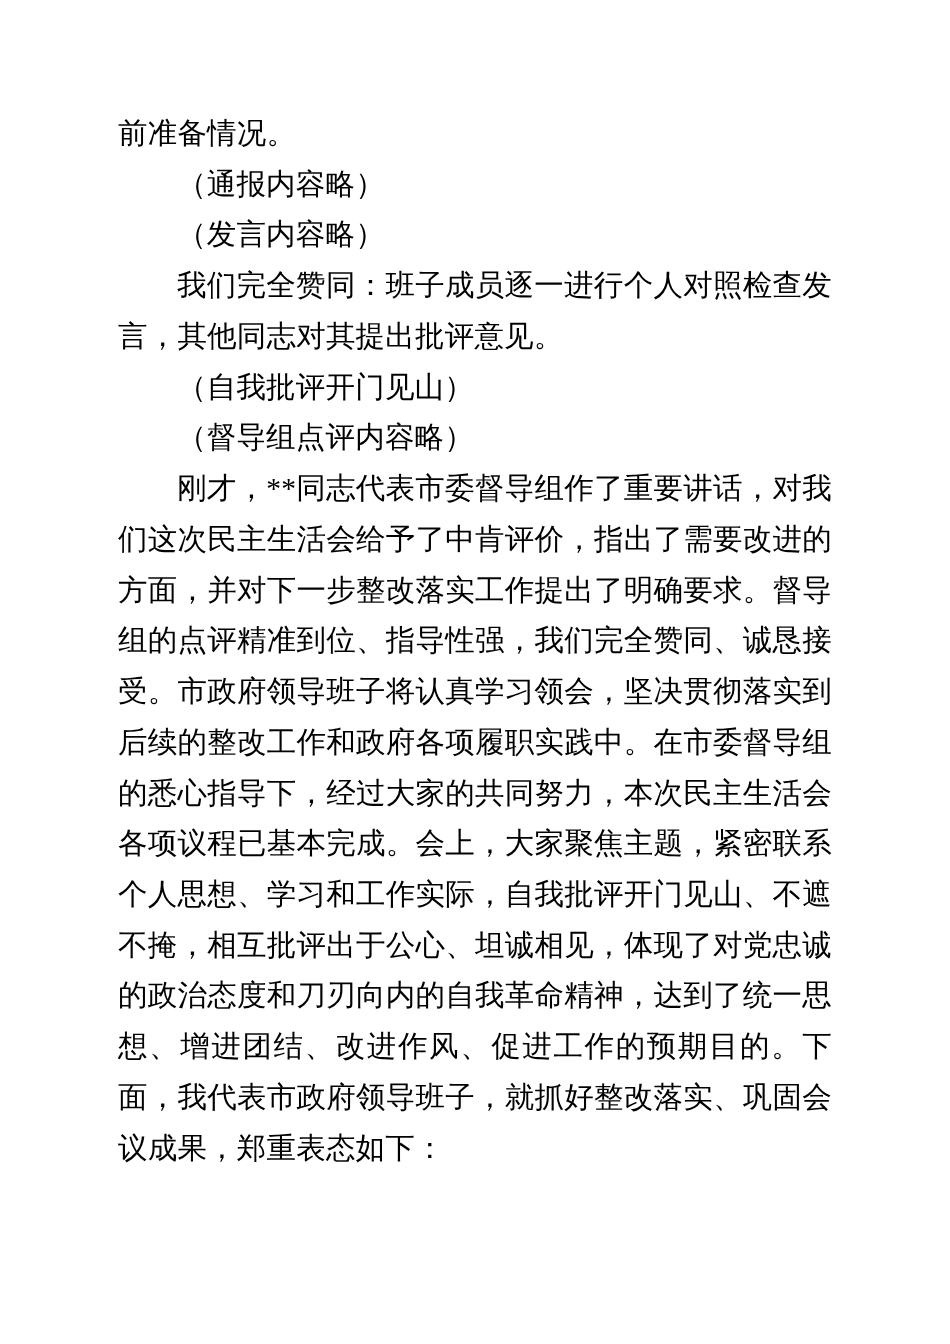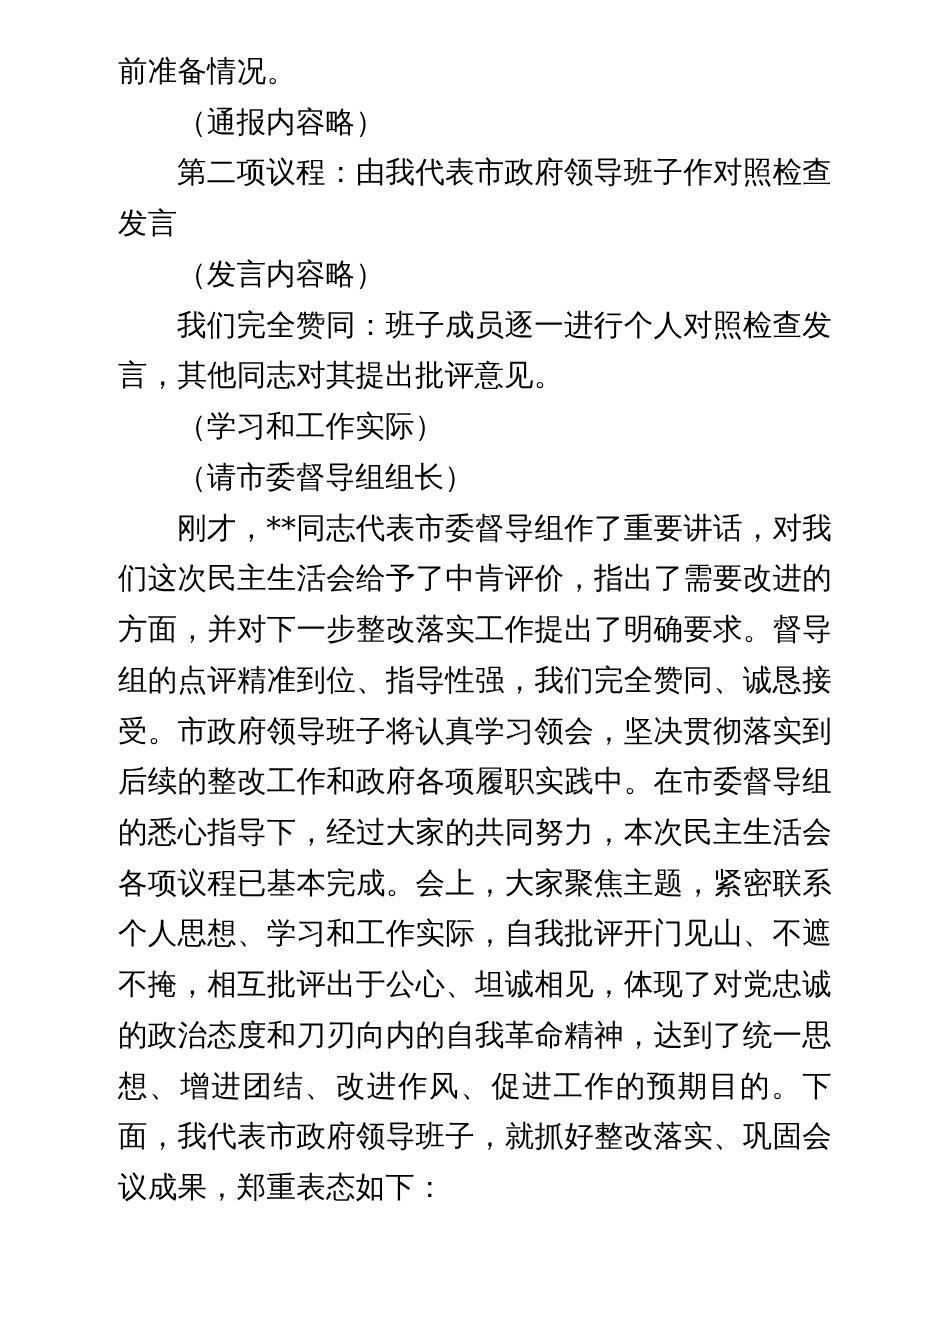--- a/index.html
+++ b/index.html
@@ -12,47 +12,47 @@
     height: 1344px;
     overflow: hidden;
     font-family: "DejaVu Serif", "Liberation Serif", serif;
     color: #000000;
   }
   .page {
     position: relative;
     width: 950px;
     height: 1344px;
     box-sizing: border-box;
-    padding: 46px 118px 60px 118px;
+    padding: 108px 118px 60px 118px;
     background: #ffffff;
   }
   .doc-body {
     font-size: 29.5px;
     line-height: 1.72;
     text-align: justify;
     text-justify: inter-ideograph;
     letter-spacing: 0.2px;
   }
   .para {
     margin: 0 0 0 0;
     text-indent: 0;
     white-space: pre-wrap;
   }
   .para.indent {
     text-indent: 2em;
+    font-family: Liberation Serif, serif;
   }
 </style>
 </head>
 <body>
 
 <div class="page">
   <div class="doc-body">
     <p class="para">前准备情况。</p>
     <p class="para indent">（通报内容略）</p>
-    <p class="para indent">第二项议程：由我代表市政府领导班子作对照检查发言</p>
     <p class="para indent">（发言内容略）</p>
     <p class="para indent">我们完全赞同：班子成员逐一进行个人对照检查发言，其他同志对其提出批评意见。</p>
-    <p class="para indent">（学习和工作实际）</p>
-    <p class="para indent">（请市委督导组组长）</p>
+    <p class="para indent">（自我批评开门见山）</p>
+    <p class="para indent">（督导组点评内容略）</p>
     <p class="para indent">刚才，**同志代表市委督导组作了重要讲话，对我们这次民主生活会给予了中肯评价，指出了需要改进的方面，并对下一步整改落实工作提出了明确要求。督导组的点评精准到位、指导性强，我们完全赞同、诚恳接受。市政府领导班子将认真学习领会，坚决贯彻落实到后续的整改工作和政府各项履职实践中。在市委督导组的悉心指导下，经过大家的共同努力，本次民主生活会各项议程已基本完成。会上，大家聚焦主题，紧密联系个人思想、学习和工作实际，自我批评开门见山、不遮不掩，相互批评出于公心、坦诚相见，体现了对党忠诚的政治态度和刀刃向内的自我革命精神，达到了统一思想、增进团结、改进作风、促进工作的预期目的。下面，我代表市政府领导班子，就抓好整改落实、巩固会议成果，郑重表态如下：</p>
 
   </div>
 </div>
 
 </body></html>

